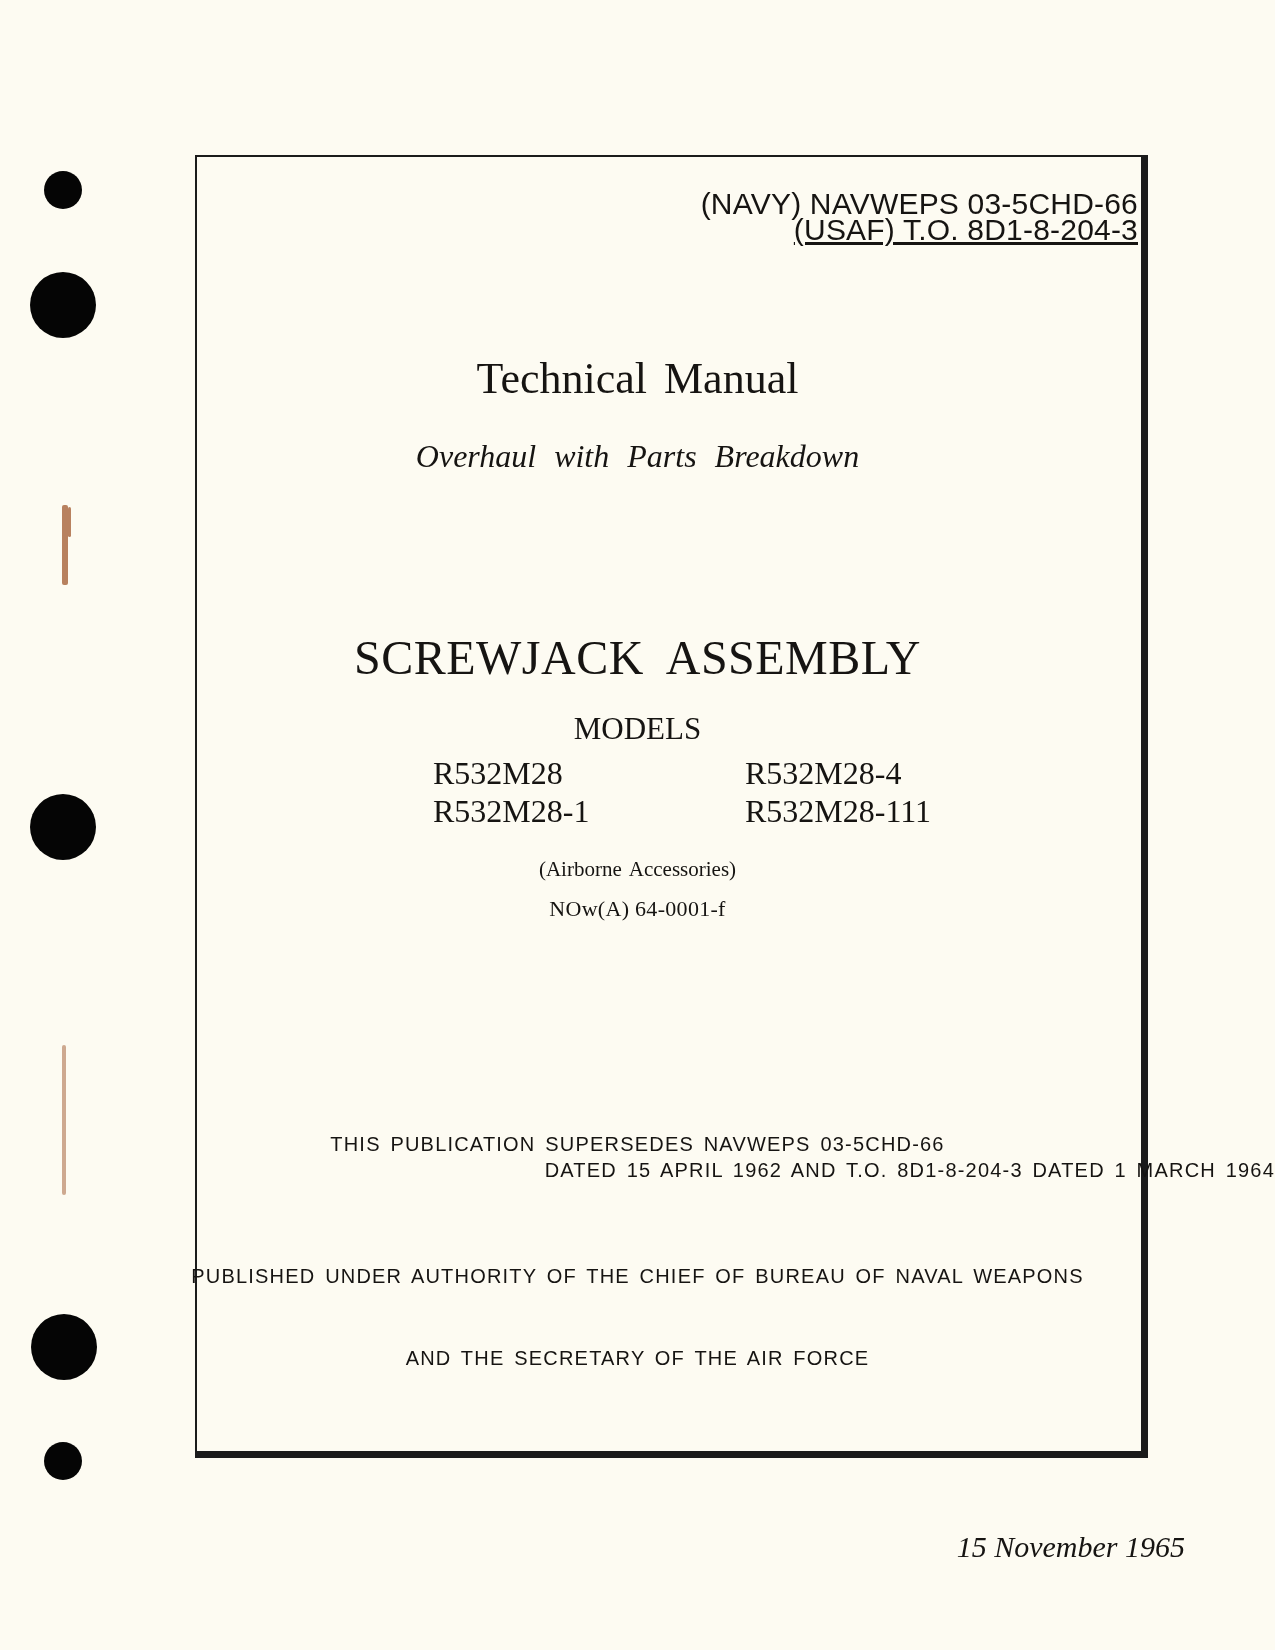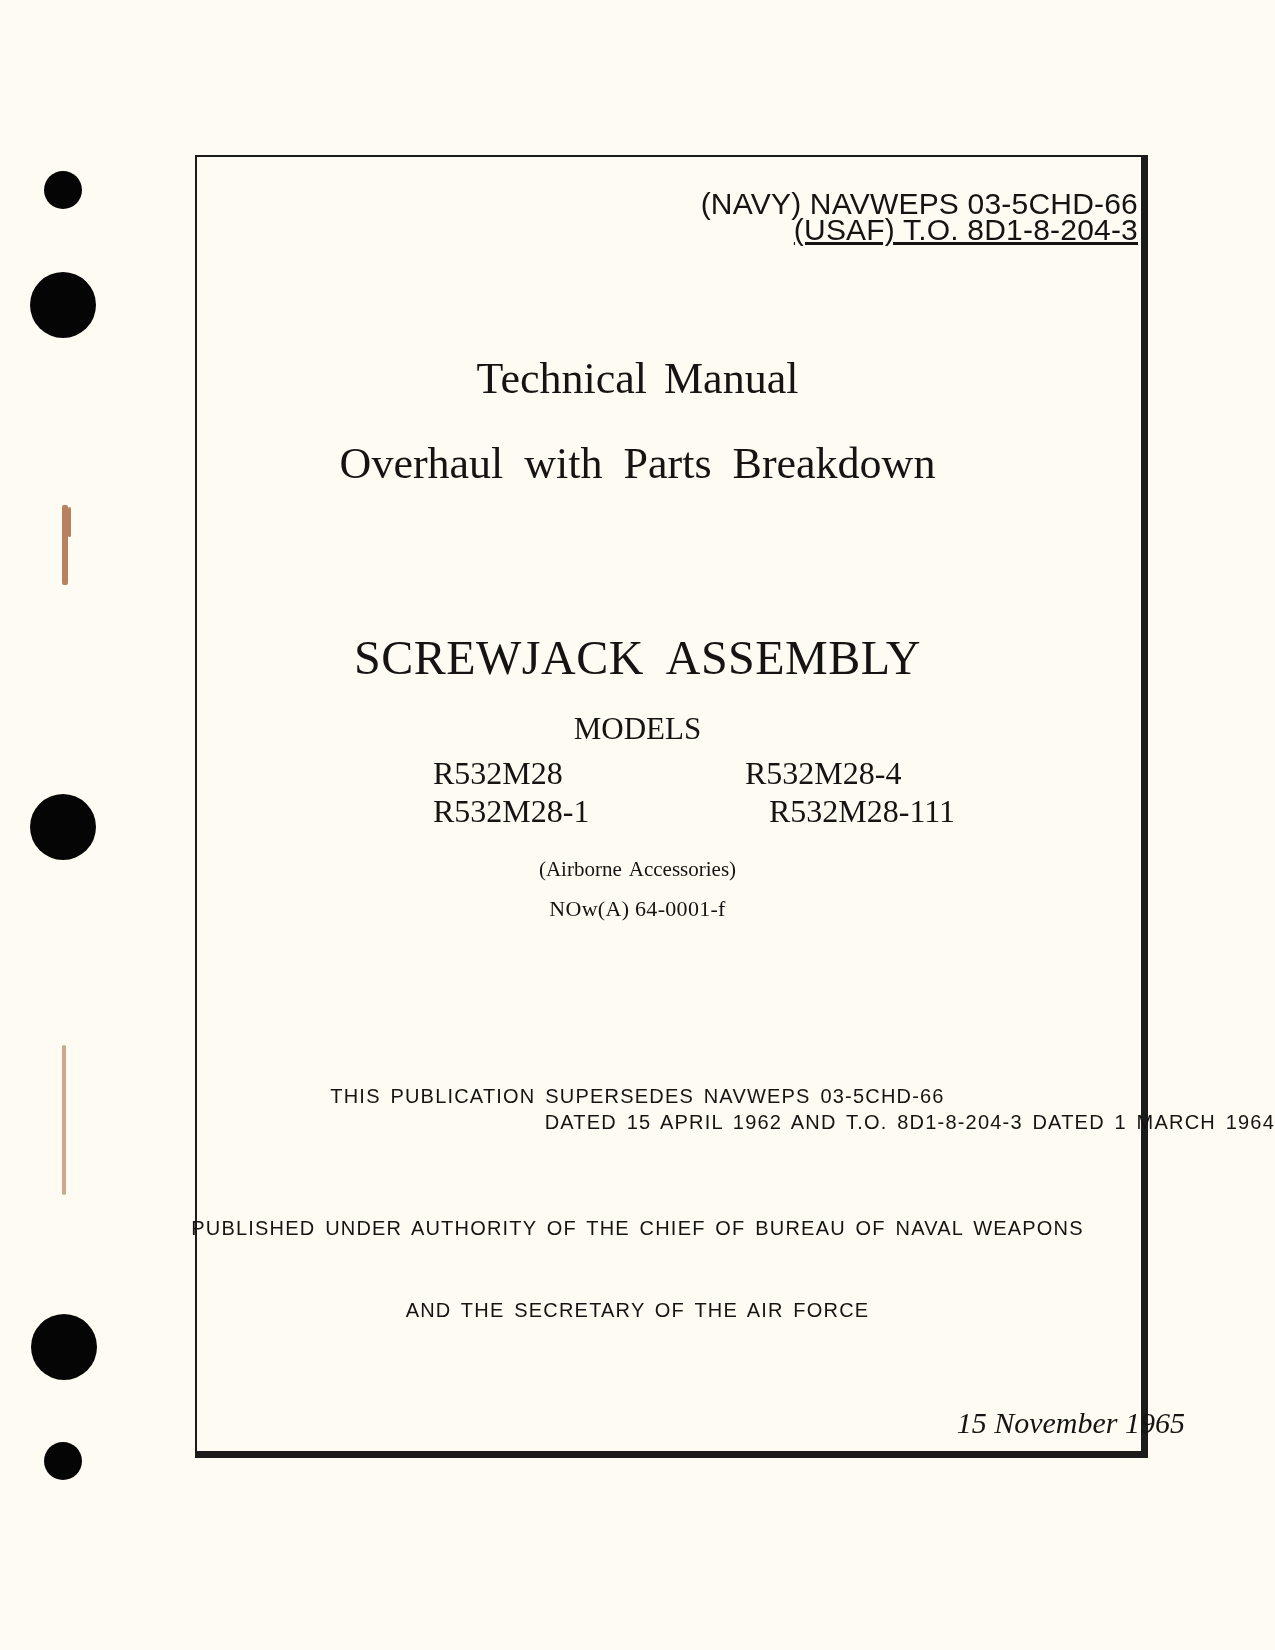--- a/index.html
+++ b/index.html
@@ -15,28 +15,28 @@
     position: absolute; left: 195px; top: 155px; width: 953px; height: 1303px;
     border-left: 2px solid #1b1b1b; border-top: 2px solid #1b1b1b;
     border-right: 7px solid #1b1b1b; border-bottom: 7px solid #1b1b1b;
     box-sizing: border-box;
   }
   .abs { position: absolute; white-space: nowrap; }
   .sans { font-family: "Liberation Sans", "DejaVu Sans", sans-serif; }
   .hdr { right: 137px; font-size: 30px; line-height: 26px; text-align: right; letter-spacing: 0.2px; }
   .center { left: 0; width: 1275px; text-align: center; }
   .title1 { top: 353px; font-size: 44px; word-spacing: 6px; }
-  .title2 { top: 438px; font-size: 44px; word-spacing: 10px; }
+  .title2 { top: 438px; font-size: 32px; word-spacing: 10px; font-style: italic; }
   .product { top: 630px; font-size: 48px; word-spacing: 12px; letter-spacing: 0.5px; }
   .models-h { top: 711px; font-size: 31px; }
   .model { font-size: 32px; }
   .airborne { top: 857px; font-size: 21px; word-spacing: 3px; }
   .contract { top: 896px; font-size: 22px; letter-spacing: 0.3px; }
-  .small-caps { font-size: 20px; line-height: 25px; letter-spacing: 1.2px; word-spacing: 3px; }
-  .date { right: 90px; top: 1406px; font-style: italic; font-size: 30px; }
+  .small-caps { font-size: 20px; line-height: 25px; letter-spacing: 1.2px; word-spacing: 3px; margin-top: 48px; }
+  .date { right: 90px; top: 1530px; font-style: italic; font-size: 30px; }
 </style>
 </head>
 <body>
 
 <div class="hole" style="left:44px;top:171px;width:38px;height:38px;"></div>
 <div class="hole" style="left:30px;top:272px;width:66px;height:66px;"></div>
 <div class="hole" style="left:30px;top:794px;width:66px;height:66px;"></div>
 <div class="hole" style="left:31px;top:1314px;width:66px;height:66px;"></div>
 <div class="hole" style="left:44px;top:1442px;width:38px;height:38px;"></div>
 
@@ -51,21 +51,21 @@
 
 <div class="abs center title1">Technical Manual</div>
 <div class="abs center title2">Overhaul with Parts Breakdown</div>
 
 <div class="abs center product">SCREWJACK ASSEMBLY</div>
 <div class="abs center models-h">MODELS</div>
 
 <div class="abs model" style="left:433px;top:755px;">R532M28</div>
 <div class="abs model" style="left:745px;top:755px;">R532M28-4</div>
 <div class="abs model" style="left:433px;top:793px;">R532M28-1</div>
-<div class="abs model" style="left:745px;top:793px;margin-left:24px;">R532M28-111</div>
+<div class="abs model" style="left:745px;top:793px;">R532M28-111</div>
 
 <div class="abs center airborne">(Airborne Accessories)</div>
 <div class="abs center contract">NOw(A) 64-0001-f</div>
 
 <div class="abs center sans small-caps" style="top:1084px;">THIS PUBLICATION SUPERSEDES NAVWEPS 03-5CHD-66</div>
 <div class="abs center sans small-caps" style="top:1110px;text-align:right;">DATED 15 APRIL 1962 AND T.O. 8D1-8-204-3 DATED 1 MARCH 1964</div>
 
 <div class="abs center sans small-caps" style="top:1216px;">PUBLISHED UNDER AUTHORITY OF THE CHIEF OF BUREAU OF NAVAL WEAPONS</div>
 <div class="abs center sans small-caps" style="top:1298px;">AND THE SECRETARY OF THE AIR FORCE</div>
 

